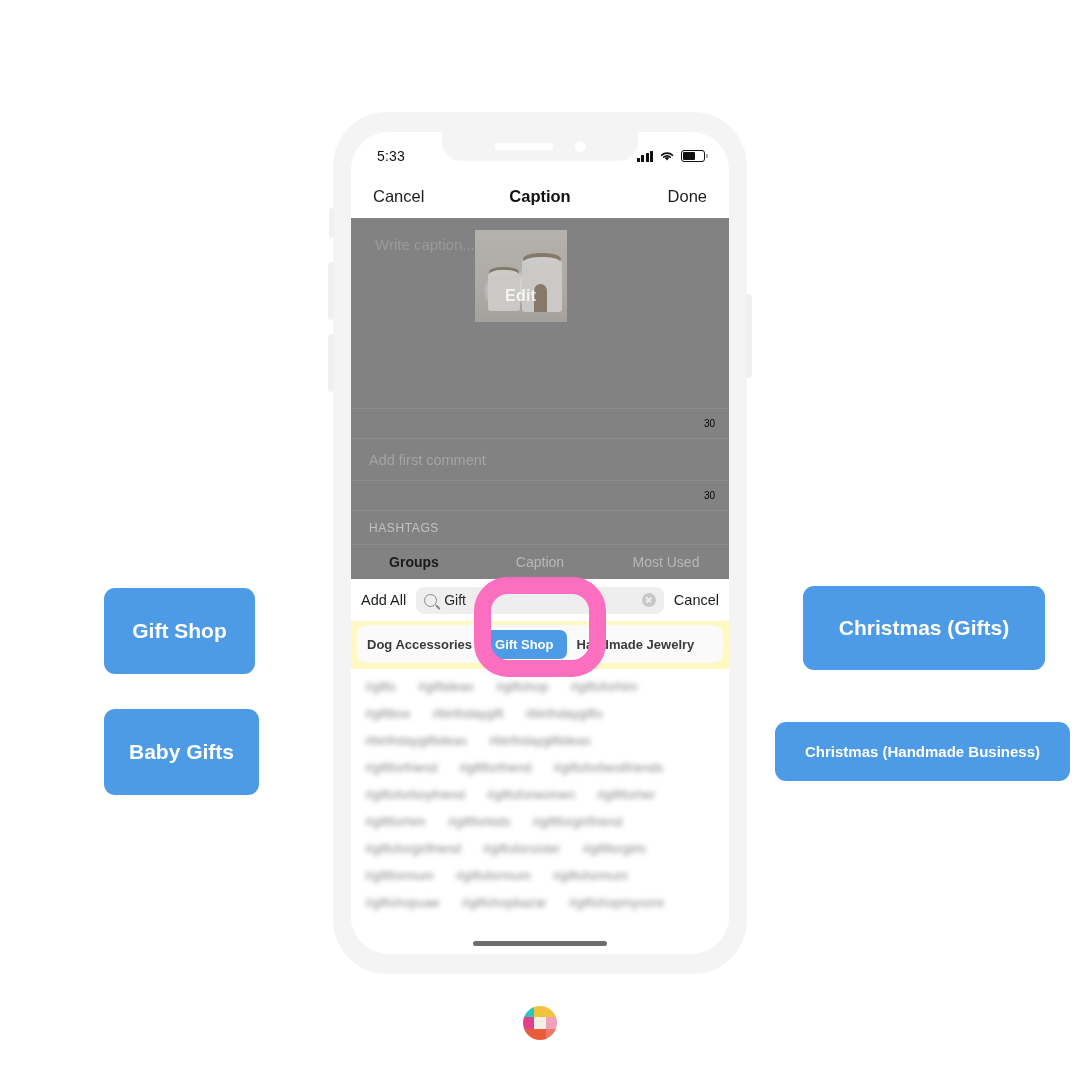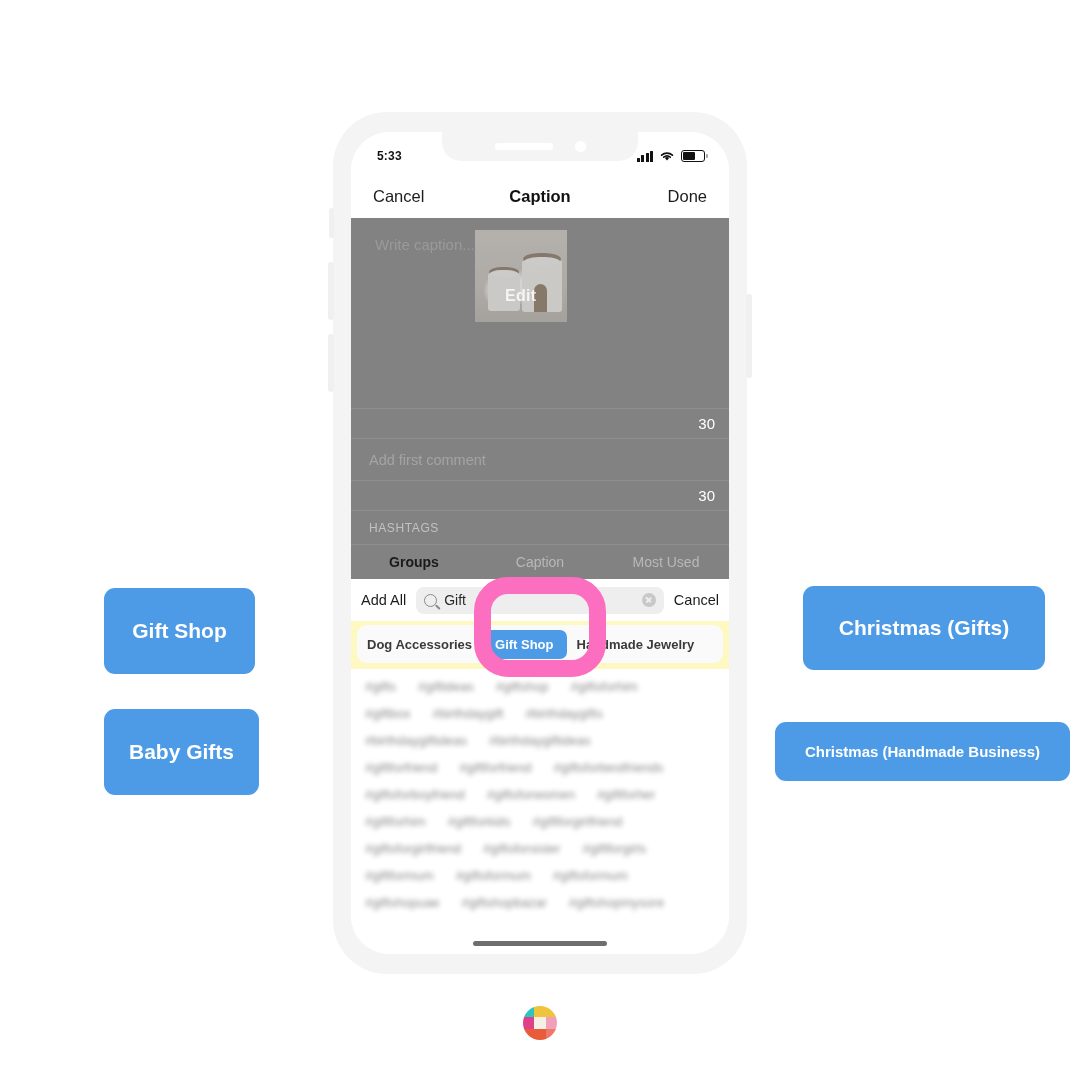--- a/index.html
+++ b/index.html
@@ -84,22 +84,22 @@
     position: relative;
     height: 42px;
     display: flex;
     align-items: center;
     justify-content: space-between;
     padding: 6px 24px 0 26px;
     box-sizing: border-box;
     z-index: 30;
   }
   #status-time {
-    font-size: 12px;
-    font-weight: bold;
+    font-size: 14px;
+    font-weight: normal;
     color: #111;
     letter-spacing: 0.2px;
   }
   #status-icons {
     display: flex;
     align-items: center;
     gap: 6px;
   }
   .sig-bars { display: flex; align-items: flex-end; gap: 1.5px; height: 11px; }
   .sig-bars i { display:block; width: 3px; background: #111; border-radius: 0.5px; }
@@ -217,22 +217,22 @@
     color: #9a9a9a;
   }
   .dim-counter-row {
     border-top: 1px solid #8e8e8e;
     height: 30px;
     display: flex;
     align-items: center;
     justify-content: flex-end;
     padding-right: 14px;
     box-sizing: border-box;
-    font-size: 15px;
-    color: #ffffff;
+    font-size: 10px;
+    color: #000000;
   }
   #comment-row {
     border-top: 1px solid #8e8e8e;
     height: 42px;
     display: flex;
     align-items: center;
     padding-left: 18px;
     box-sizing: border-box;
     font-size: 14.5px;
     color: #a4a4a4;

